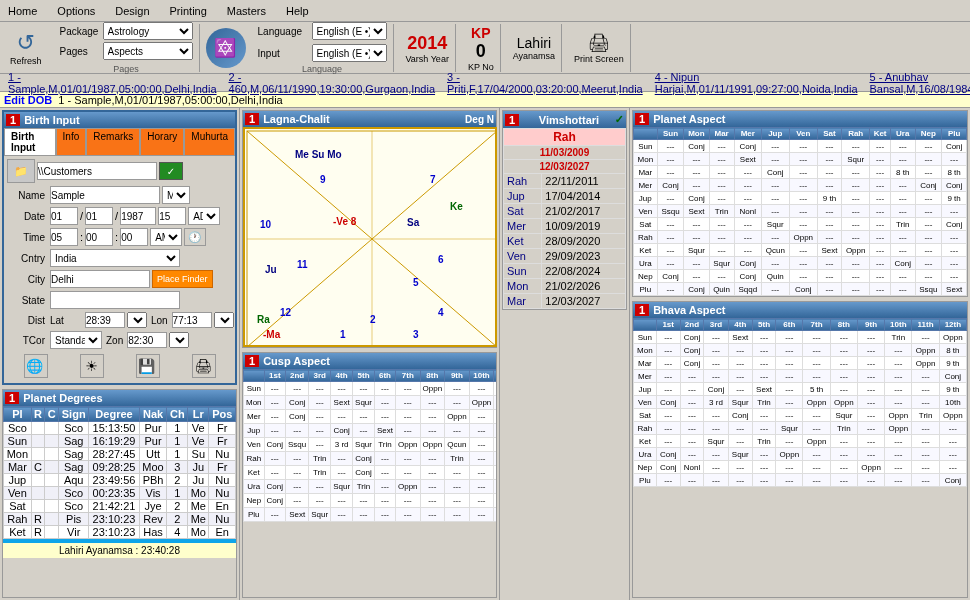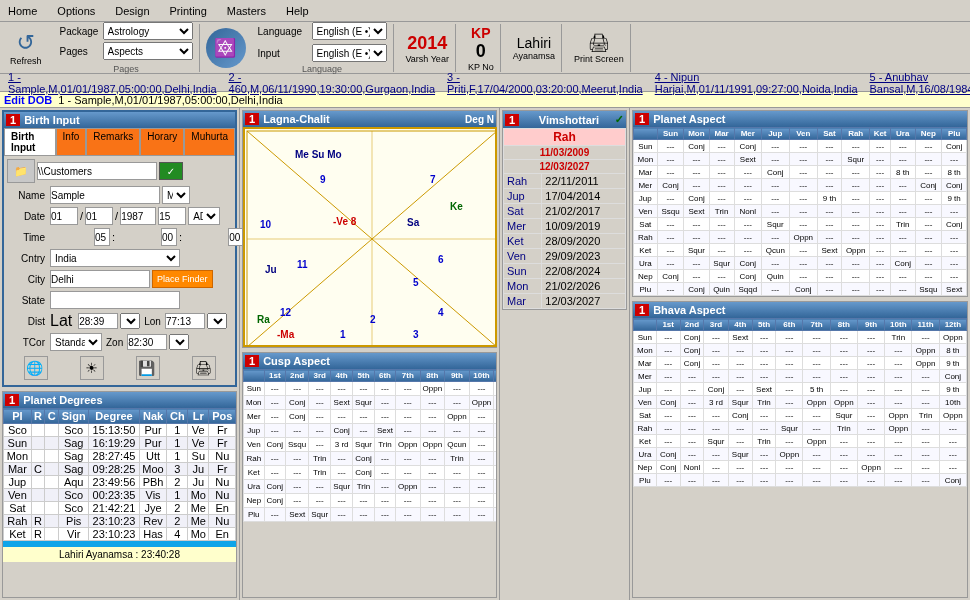--- a/index.html
+++ b/index.html
@@ -45,38 +45,38 @@
     .tab { padding: 2px 6px; cursor: pointer; font-size: 10px; border: 1px solid #999; border-bottom: none; background: #f97316; }
     .tab.active { background: white; font-weight: bold; }
     
     .form-area { background: #d4d0c8; padding: 3px; }
     .form-row { display: flex; align-items: center; margin-bottom: 3px; gap: 2px; }
     .form-label { min-width: 38px; font-size: 10px; text-align: right; margin-right: 3px; }
     .form-input { font-size: 10px; height: 18px; border: 1px solid #999; background: white; }
     .form-input-wide { width: 130px; }
     .form-input-name { width: 110px; }
     .form-input-short { width: 28px; }
-    .form-input-time { width: 16px; margin-left: 44px; }
+    .form-input-time { width: 28px; }
     .form-select { font-size: 10px; height: 18px; border: 1px solid #999; background: white; }
     .form-select-country { width: 130px; }
     
     .place-finder-btn { background: #ff8800; color: white; font-size: 9px; padding: 1px 4px; border: 1px solid #cc6600; cursor: pointer; height: 18px; }
     .coord-input { width: 40px; height: 16px; border: 1px solid #999; background: white; font-size: 10px; }
     .action-btn { font-size: 10px; padding: 2px 8px; border: 1px solid #999; background: linear-gradient(to bottom, #e8e8e8, #c8c8c8); cursor: pointer; min-width: 45px; text-align: center; }
     .action-btn-icon { width: 24px; height: 24px; border: 1px solid #999; background: #d4d0c8; cursor: pointer; display: flex; align-items: center; justify-content: center; font-size: 14px; }
     
     
     .planet-panel { flex: 1; border: 1px solid #999; margin: 2px; overflow: hidden; }
     .planet-table { width: 100%; border-collapse: collapse; font-size: 9px; }
     .planet-table th { background: linear-gradient(to bottom, #6699cc, #336699); color: white; padding: 1px 2px; text-align: center; border: 1px solid #5577aa; }
     .planet-table td { padding: 0 2px; border: 1px solid #ccc; text-align: center; white-space: nowrap; }
     .planet-table tr:nth-child(even) { background: #f0f0f8; }
     .planet-table tr:nth-child(odd) { background: white; }
     
-    .lahiri-text { text-align: center; font-size: 10px; padding: 2px; background: #ffffcc; border-top: 6px solid #0ea5e9; }
+    .lahiri-text { text-align: center; font-size: 10px; padding: 2px; background: #ffffcc; border-top: 4px solid #0ea5e9; }
     
     
     .middle-panel { width: 260px; min-width: 260px; display: flex; flex-direction: column; border-right: 1px solid #999; }
     
     .lagna-panel { flex: 0 0 auto; border: 1px solid #999; margin: 2px; }
     .lagna-header { background: linear-gradient(to bottom, #6699cc, #336699); color: white; font-weight: bold; text-align: center; padding: 2px; font-size: 11px; display: flex; align-items: center; justify-content: space-between; }
     
     .chart-area { background: #fffef0; position: relative; width: 254px; height: 220px; border: 2px solid #cc9900; overflow: hidden; }
     .planet-label { position: absolute; font-size: 10px; color: #000080; font-weight: bold; }
     
@@ -268,21 +268,21 @@
           <button class="place-finder-btn">Place Finder</button>
         </div>
 
         <div class="form-row">
           <span class="form-label">State</span>
           <input type="text" class="form-input" style="width: 130px;" value="">
         </div>
 
         <div class="form-row">
           <span class="form-label">Dist</span>
-          <span style="font-size:16px; margin-right:4px;">Lat</span>
+          <span style="font-size:10px; margin-right:19px;">Lat</span>
           <input type="text" class="coord-input" value="28:39" style="">
           <select style="width:20px; height:16px; font-size:9px;"><option>N</option></select>
           <span style="font-size:10px; margin:0 2px;">Lon</span>
           <input type="text" class="coord-input" value="77:13" style="">
           <select style="width:20px; height:16px; font-size:9px;"><option>E</option></select>
         </div>
 
         <div class="form-row">
           <span class="form-label">TCor</span>
           <select class="form-select" style="width:52px;"><option>Standard</option></select>
@@ -459,21 +459,21 @@
         <span class="planet-label" style="top:45px; left:185px; color:#0000cc;">7</span>
         <span class="planet-label" style="top:72px; left:205px; color:#006600;">Ke</span>
         <span class="planet-label" style="top:125px; left:193px; color:#0000cc;">6</span>
         <span class="planet-label" style="top:148px; left:168px; color:#0000cc;">5</span>
         <span class="planet-label" style="top:178px; left:193px; color:#0000cc;">4</span>
         <span class="planet-label" style="top:200px; left:168px; color:#0000cc;">3</span>
         <span class="planet-label" style="top:135px; left:20px;">Ju</span>
         <span class="planet-label" style="top:130px; left:52px; color:#0000cc;">11</span>
         <span class="planet-label" style="top:185px; left:12px; color:#006600;">Ra</span>
         <span class="planet-label" style="top:178px; left:35px; color:#0000cc;">12</span>
-        <span class="planet-label" style="top:200px; left:18px; color:#cc0000;margin-left:14px;">-Ma</span>
+        <span class="planet-label" style="top:200px; left:18px; color:#cc0000;">-Ma</span>
         <span class="planet-label" style="top:200px; left:95px; color:#0000cc;">1</span>
         <span class="planet-label" style="top:185px; left:125px; color:#0000cc;">2</span>
       </div>
     </div>
 
     <div class="cusp-panel">
       <div class="section-header">
         <span class="section-num">1</span>
         <span>Cusp Aspect</span>
       </div>

